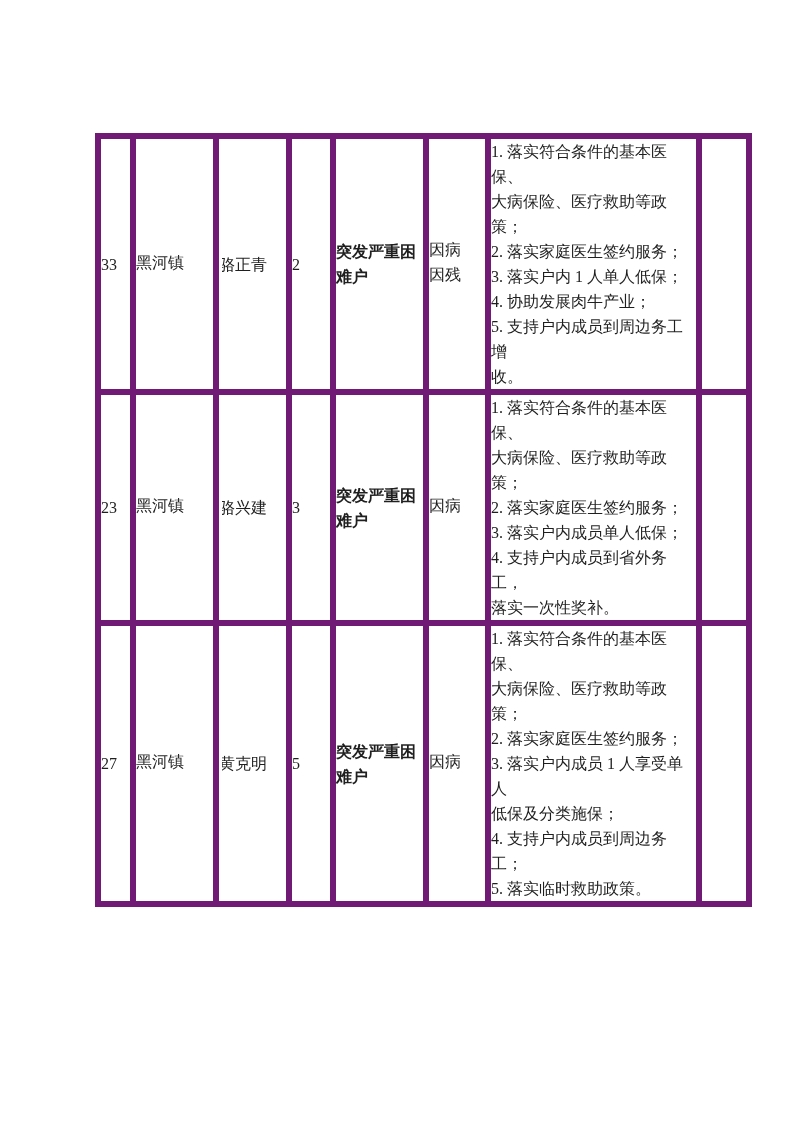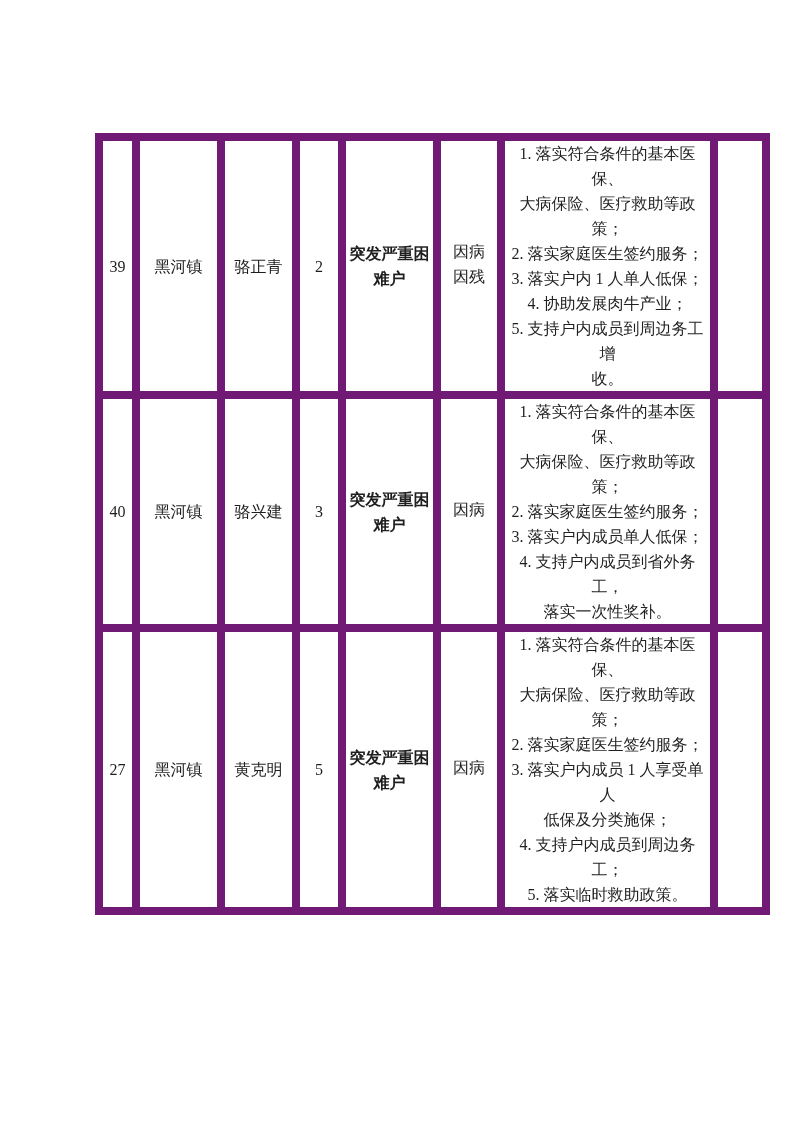--- a/index.html
+++ b/index.html
@@ -18,30 +18,29 @@
   }
   table.doc-table {
     position: absolute;
     left: 95px;
     top: 133px;
     border-collapse: collapse;
     table-layout: fixed;
     width: 603px;
   }
   table.doc-table td {
-    border: 8px solid #701a75;
+    border: 6px solid #701a75;
     padding: 0;
     vertical-align: middle;
-    text-align: center;
     font-size: 16px;
     line-height: 25px;
     overflow: hidden;
   }
   td.cell-seq      { width: 29px; }
-  td.cell-town     { width: 77px; }
+  td.cell-town     { width: 77px; font-family: Liberation Mono, monospace; }
   td.cell-name     { width: 67px; border-radius: 10px; }
   td.cell-count    { width: 38px; }
   td.cell-category { width: 87px; white-space: pre-line; font-weight: bold; }
   td.cell-cause    { width: 56px; white-space: pre-line; font-family: Liberation Mono, monospace; }
   td.cell-measures {
     width: 205px;
     text-align: left;
     white-space: pre-line;
     font-size: 14.5px;
     line-height: 25px;
@@ -52,39 +51,39 @@
   tr.row-34 { height: 202px; }
   tr.row-35 { height: 202px; }
 </style>
 </head>
 <body>
 
 <div class="page">
   <table class="doc-table">
     <tbody>
       <tr class="row-33">
-        <td class="cell-seq">39</td>
+        <td class="cell-seq">33</td>
         <td class="cell-town">黑河镇</td>
         <td class="cell-name">骆正青</td>
         <td class="cell-count">2</td>
         <td class="cell-category">突发严重困
 难户</td>
         <td class="cell-cause">因病
 因残</td>
         <td class="cell-measures">1. 落实符合条件的基本医保、
 大病保险、医疗救助等政策；
 2. 落实家庭医生签约服务；
 3. 落实户内 1 人单人低保；
 4. 协助发展肉牛产业；
 5. 支持户内成员到周边务工增
 收。</td>
         <td class="cell-remark"></td>
       </tr>
       <tr class="row-34">
-        <td class="cell-seq">40</td>
+        <td class="cell-seq">23</td>
         <td class="cell-town">黑河镇</td>
         <td class="cell-name">骆兴建</td>
         <td class="cell-count">3</td>
         <td class="cell-category">突发严重困
 难户</td>
         <td class="cell-cause">因病</td>
         <td class="cell-measures">1. 落实符合条件的基本医保、
 大病保险、医疗救助等政策；
 2. 落实家庭医生签约服务；
 3. 落实户内成员单人低保；

